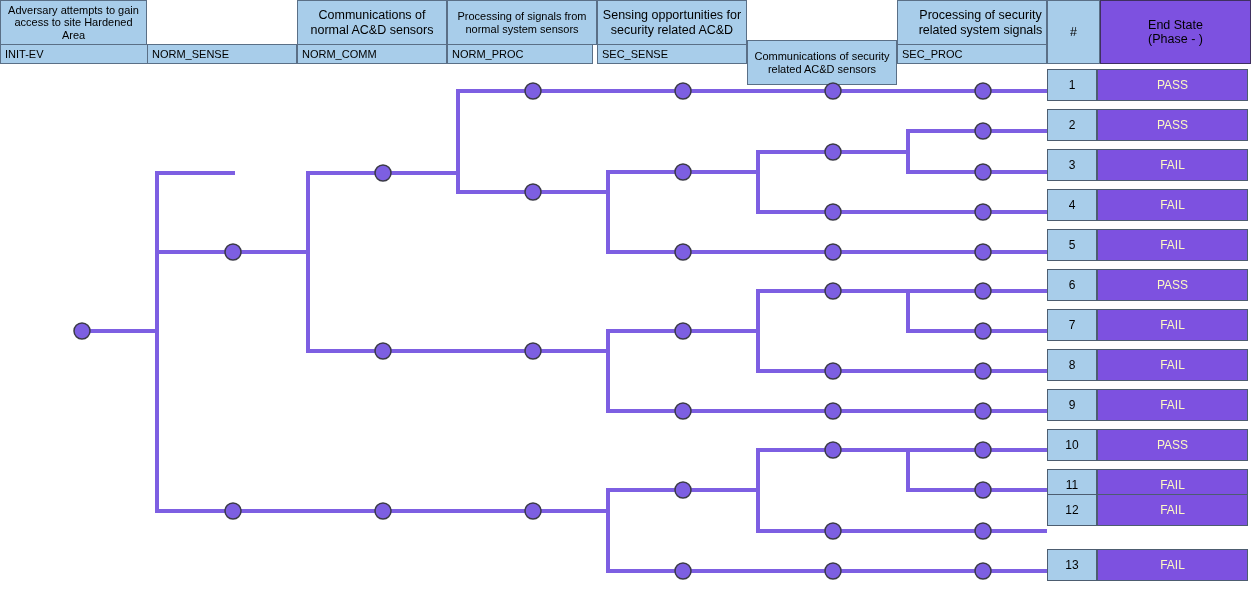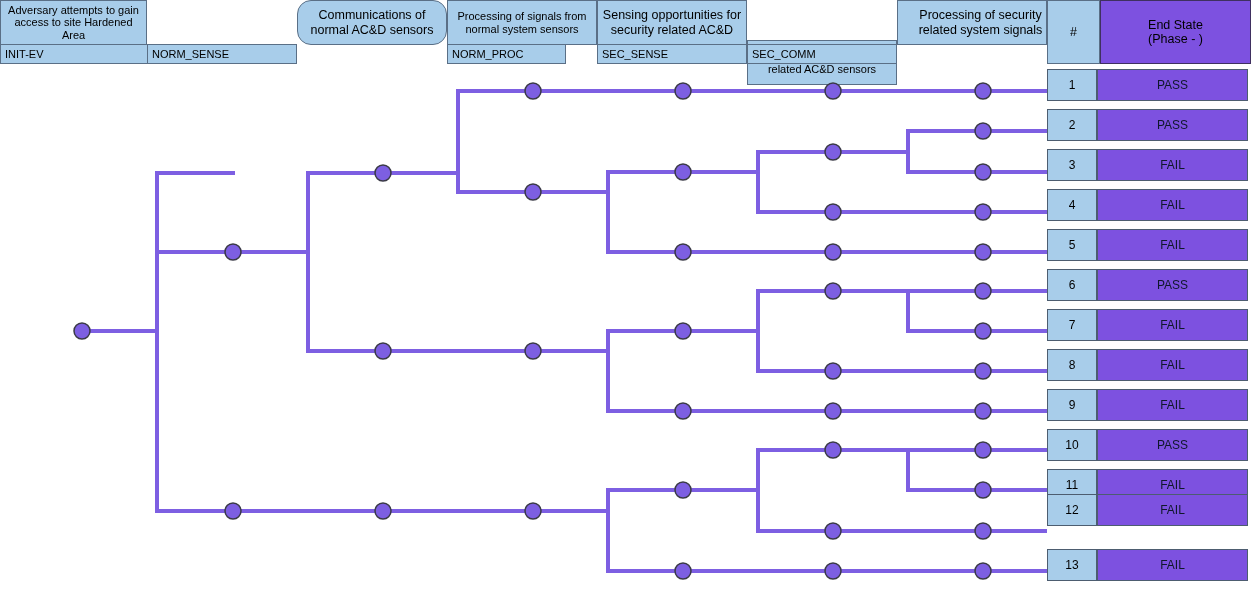--- a/index.html
+++ b/index.html
@@ -22,39 +22,40 @@
   
   svg.tree{position:absolute;left:0;top:0;width:1251px;height:592px;}
 
   
   .outrow{position:absolute;height:32px;}
   .num{position:absolute;left:0;top:0;width:50px;height:32px;box-sizing:border-box;
        background:#a8cdea;border:1px solid #4d5d70;display:flex;align-items:center;
        justify-content:center;font-size:12px;color:#000;}
   .state{position:absolute;left:50px;top:0;width:151px;height:32px;box-sizing:border-box;
          background:#7d51e0;border:1px solid #4d5d70;display:flex;align-items:center;
-         justify-content:center;font-size:12px;color:#0f172a;}
+         justify-content:center;font-size:12px;color:#fef9c3;}
 </style>
 </head>
 <body>
 
 <div id="root">
 
   <div class="hdr">
       <div class="hdr-cell hdr-top f-sm" style="left: 0px; width: 147px;">Adversary attempts to gain access to site Hardened Area</div>
       <div class="hdr-cell hdr-bot" style="left: 0px; width: 150px;">INIT-EV</div>
       <div class="hdr-cell hdr-bot" style="left: 147px; width: 150px;">NORM_SENSE</div>
-      <div class="hdr-cell hdr-top f-md" style="left: 297px; width: 150px; border-radius: 14px;">Communications of normal AC&amp;D sensors</div>
+      <div class="hdr-cell hdr-top f-md" style="left: 297px; width: 150px;">Communications of normal AC&amp;D sensors</div>
+      <div class="hdr-cell hdr-bot" style="left: 297px; width: 150px;">NORM_COMM</div>
       <div class="hdr-cell hdr-top f-sm" style="left: 447px; width: 150px;">Processing of signals from normal system sensors</div>
-      <div class="hdr-cell hdr-bot" style="left: 447px; width: 119px;">NORM_PROC</div>
+      <div class="hdr-cell hdr-bot" style="left: 447px; width: 146px;">NORM_PROC</div>
       <div class="hdr-cell hdr-top f-md" style="left: 597px; width: 150px;">Sensing opportunities for security related AC&amp;D</div>
       <div class="hdr-cell hdr-bot" style="left: 597px; width: 150px;">SEC_SENSE</div>
       <div class="hdr-cell hdr-top f-sm" style="left: 747px; width: 150px; margin-top: 40px;">Communications of security related AC&amp;D sensors</div>
-      <div class="hdr-cell hdr-bot" style="left: 747px; width: 150px;">SEC_COMM</div>
       <div class="hdr-cell hdr-top f-md" style="left: 897px; width: 150px; padding-left: 20px;">Processing of security related system signals</div>
+      <div class="hdr-cell hdr-bot" style="left: 897px; width: 150px;">SEC_PROC</div>
       <div class="hdr-cell f-md" style="left: 1047px; width: 53px; top: 0px; height: 64px;">#</div>
       <div class="hdr-cell hdr-end f-md" style="left: 1100px; width: 151px; top: 0px; height: 64px; flex-direction: column;">
         <div>End State</div>
         <div>(Phase - )</div>
       </div>
     </div>
 
   <svg class="tree" viewBox="0 0 1251 592" xmlns="http://www.w3.org/2000/svg">
     <g id="lines-g">
         <line x1="82" x2="157" y1="331" y2="331" stroke="#7d5fe2" stroke-width="4" stroke-linecap="square"></line>

